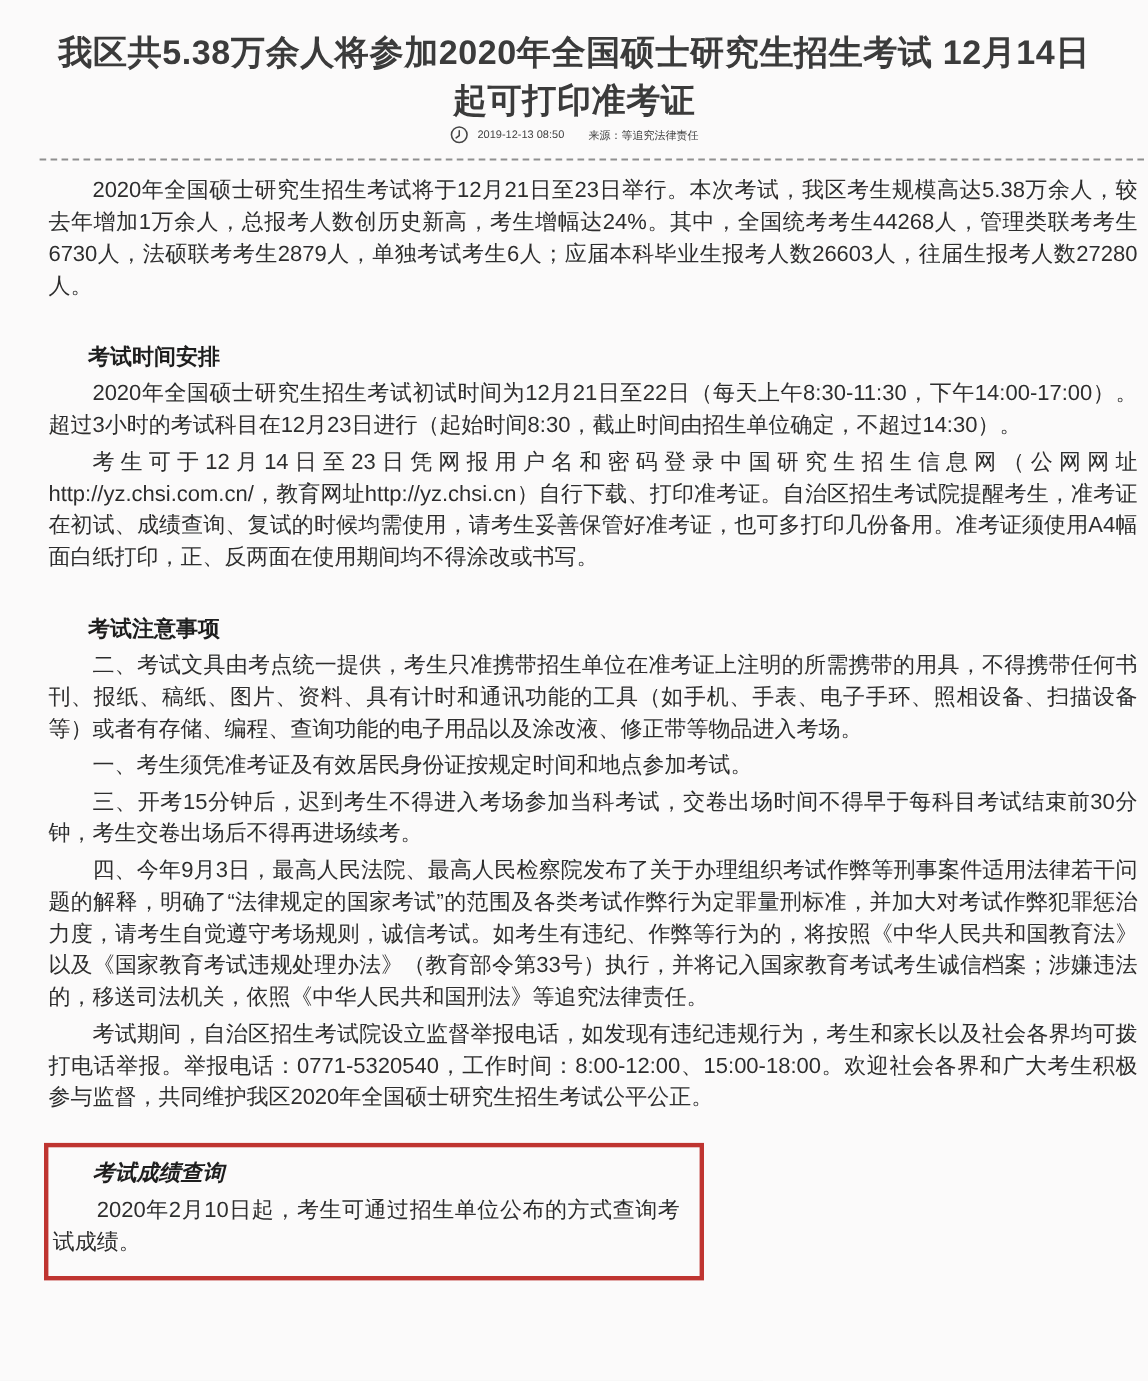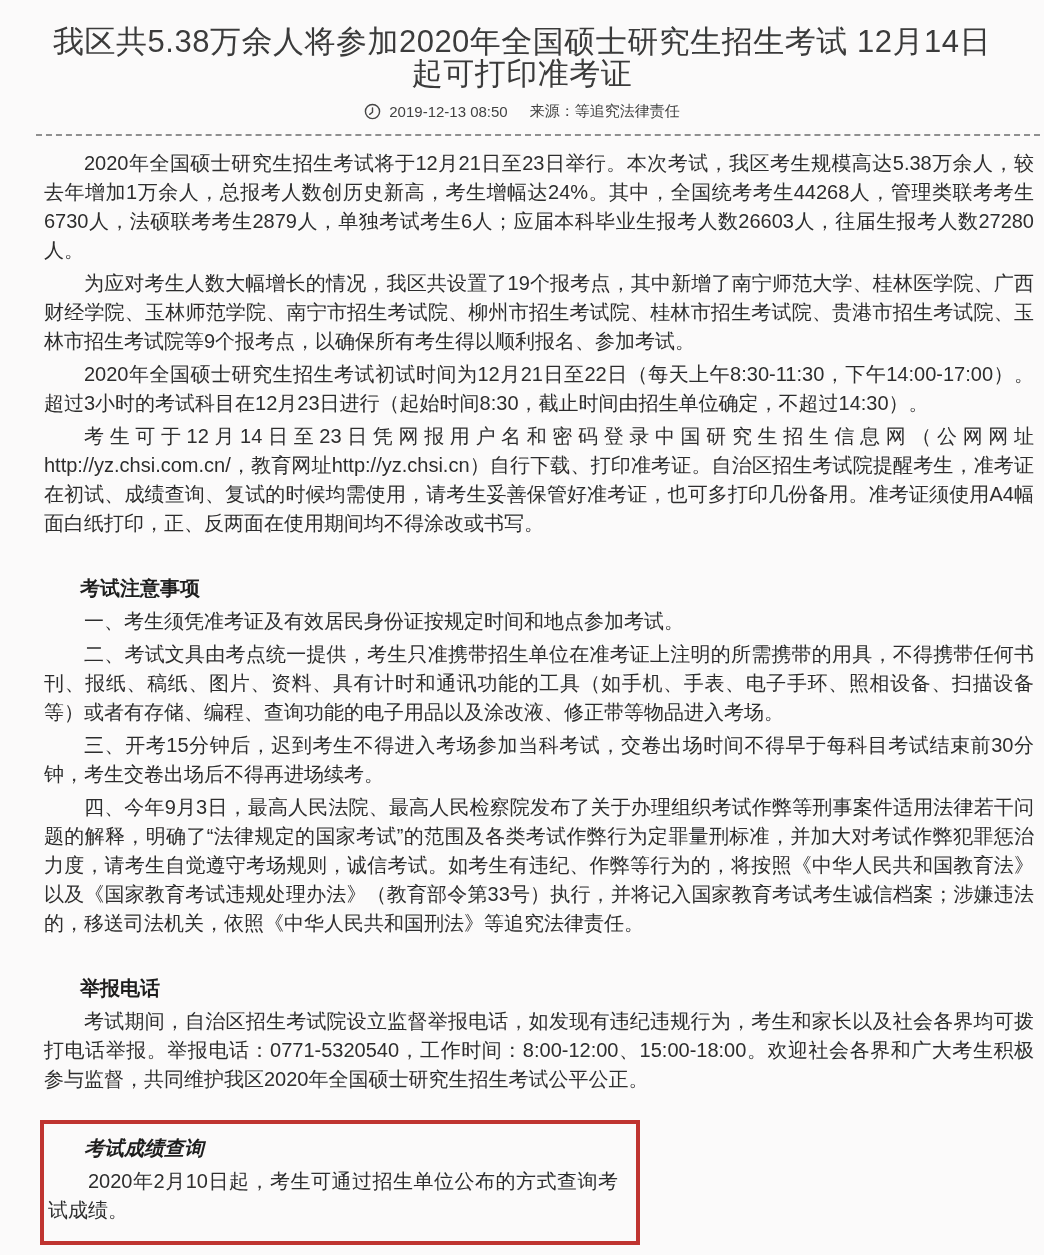--- a/index.html
+++ b/index.html
@@ -13,32 +13,32 @@
     margin: 0 auto;
     background: #fbfafa;
     box-sizing: border-box;
     padding-top: 26px;
     overflow: hidden;
   }
   .title {
     max-width: 940px;
     margin: 0 auto;
     font-size: 31px;
-    line-height: 32px;
-    font-weight: normal;
+    line-height: 44px;
+    font-weight: bold;
     color: #3b3b3b;
     text-align: center;
     letter-spacing: 0.5px;
   }
   .meta {
-    margin-top: 12px;
+    margin-top: 0;
     display: flex;
     justify-content: center;
     align-items: center;
-    font-size: 15px;
+    font-size: 10px;
     color: #414141;
   }
   .meta .clock { display: inline-flex; margin-right: 8px; }
   .meta .source { margin-left: 22px; }
   .divider {
     border-top: 2px dashed #8f8f8f;
     height: 0;
     margin: 13px 4px 0 36px;
   }
   .content {
@@ -87,32 +87,31 @@
     </span>
     <span>2019-12-13 08:50</span>
     <span class="source">来源：等追究法律责任</span>
   </div>
 
   <div class="divider"></div>
 
   <div class="content">
 
     <p>2020年全国硕士研究生招生考试将于12月21日至23日举行。本次考试，我区考生规模高达5.38万余人，较去年增加1万余人，总报考人数创历史新高，考生增幅达24%。其中，全国统考考生44268人，管理类联考考生6730人，法硕联考考生2879人，单独考试考生6人；应届本科毕业生报考人数26603人，往届生报考人数27280人。</p>
-    <p>为应对考生人数大幅增长的情况，我区共设置了19个报考点，其中新增了南宁师范大学、桂林医学院、广西财经学院、玉林师范学院、南宁市招生考试院、柳州市招生考试院、桂林市招生考试院、贵港市招生考试院、玉林市招生考试院等9个报考点，以确保所有考生得以顺利报名、参加考试。</p>
 
+    <h2>考试时间安排</h2>
     <p>2020年全国硕士研究生招生考试初试时间为12月21日至22日（每天上午8:30-11:30，下午14:00-17:00）。超过3小时的考试科目在12月23日进行（起始时间8:30，截止时间由招生单位确定，不超过14:30）。</p>
     <p>考生可于12月14日至23日凭网报用户名和密码登录中国研究生招生信息网（公网网址http://yz.chsi.com.cn/，教育网址http://yz.chsi.cn）自行下载、打印准考证。自治区招生考试院提醒考生，准考证在初试、成绩查询、复试的时候均需使用，请考生妥善保管好准考证，也可多打印几份备用。准考证须使用A4幅面白纸打印，正、反两面在使用期间均不得涂改或书写。</p>
 
     <h2>考试注意事项</h2>
+    <p>二、考试文具由考点统一提供，考生只准携带招生单位在准考证上注明的所需携带的用具，不得携带任何书刊、报纸、稿纸、图片、资料、具有计时和通讯功能的工具（如手机、手表、电子手环、照相设备、扫描设备等）或者有存储、编程、查询功能的电子用品以及涂改液、修正带等物品进入考场。</p>
     <p>一、考生须凭准考证及有效居民身份证按规定时间和地点参加考试。</p>
-    <p>二、考试文具由考点统一提供，考生只准携带招生单位在准考证上注明的所需携带的用具，不得携带任何书刊、报纸、稿纸、图片、资料、具有计时和通讯功能的工具（如手机、手表、电子手环、照相设备、扫描设备等）或者有存储、编程、查询功能的电子用品以及涂改液、修正带等物品进入考场。</p>
     <p>三、开考15分钟后，迟到考生不得进入考场参加当科考试，交卷出场时间不得早于每科目考试结束前30分钟，考生交卷出场后不得再进场续考。</p>
     <p>四、今年9月3日，最高人民法院、最高人民检察院发布了关于办理组织考试作弊等刑事案件适用法律若干问题的解释，明确了“法律规定的国家考试”的范围及各类考试作弊行为定罪量刑标准，并加大对考试作弊犯罪惩治力度，请考生自觉遵守考场规则，诚信考试。如考生有违纪、作弊等行为的，将按照《中华人民共和国教育法》以及《国家教育考试违规处理办法》（教育部令第33号）执行，并将记入国家教育考试考生诚信档案；涉嫌违法的，移送司法机关，依照《中华人民共和国刑法》等追究法律责任。</p>
 
-    <h2>举报电话</h2>
     <p>考试期间，自治区招生考试院设立监督举报电话，如发现有违纪违规行为，考生和家长以及社会各界均可拨打电话举报。举报电话：0771-5320540，工作时间：8:00-12:00、15:00-18:00。欢迎社会各界和广大考生积极参与监督，共同维护我区2020年全国硕士研究生招生考试公平公正。</p>
 
     <div class="highlight-box">
       <h2>考试成绩查询</h2>
       <p>2020年2月10日起，考生可通过招生单位公布的方式查询考试成绩。</p>
     </div>
 
   </div>
 </div>
 

